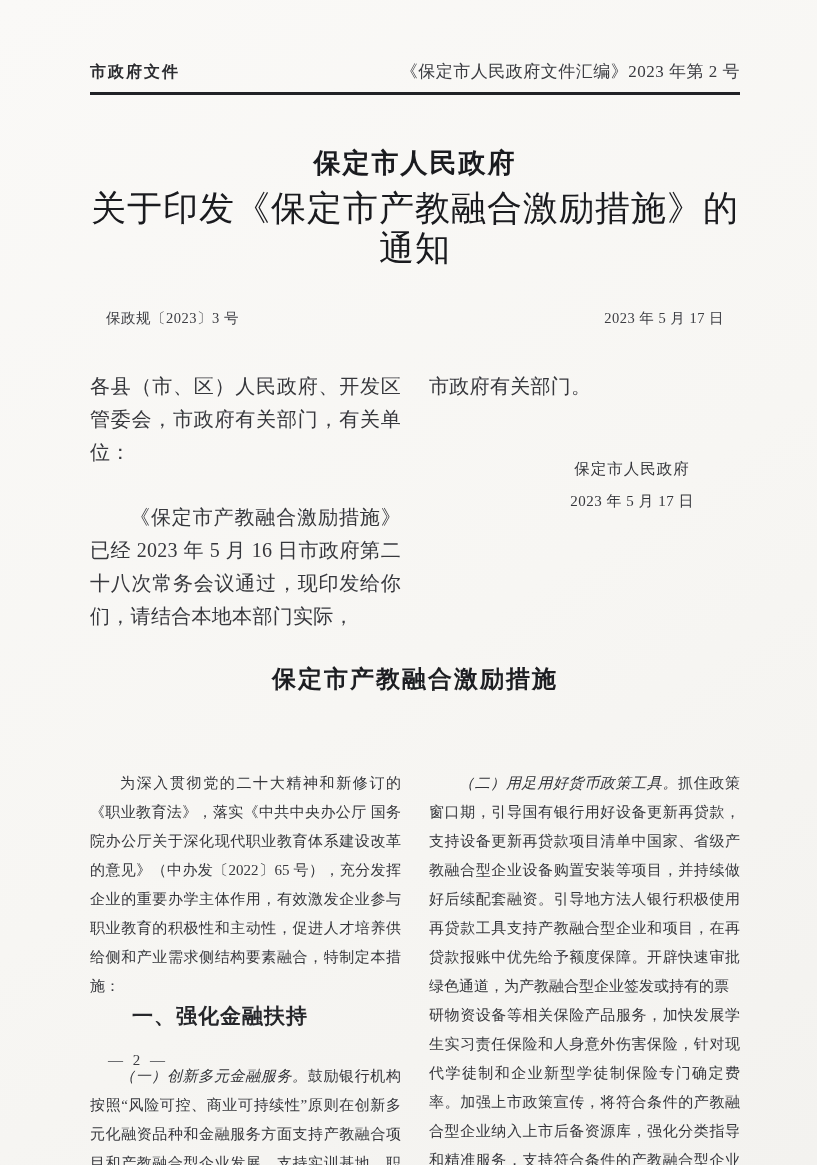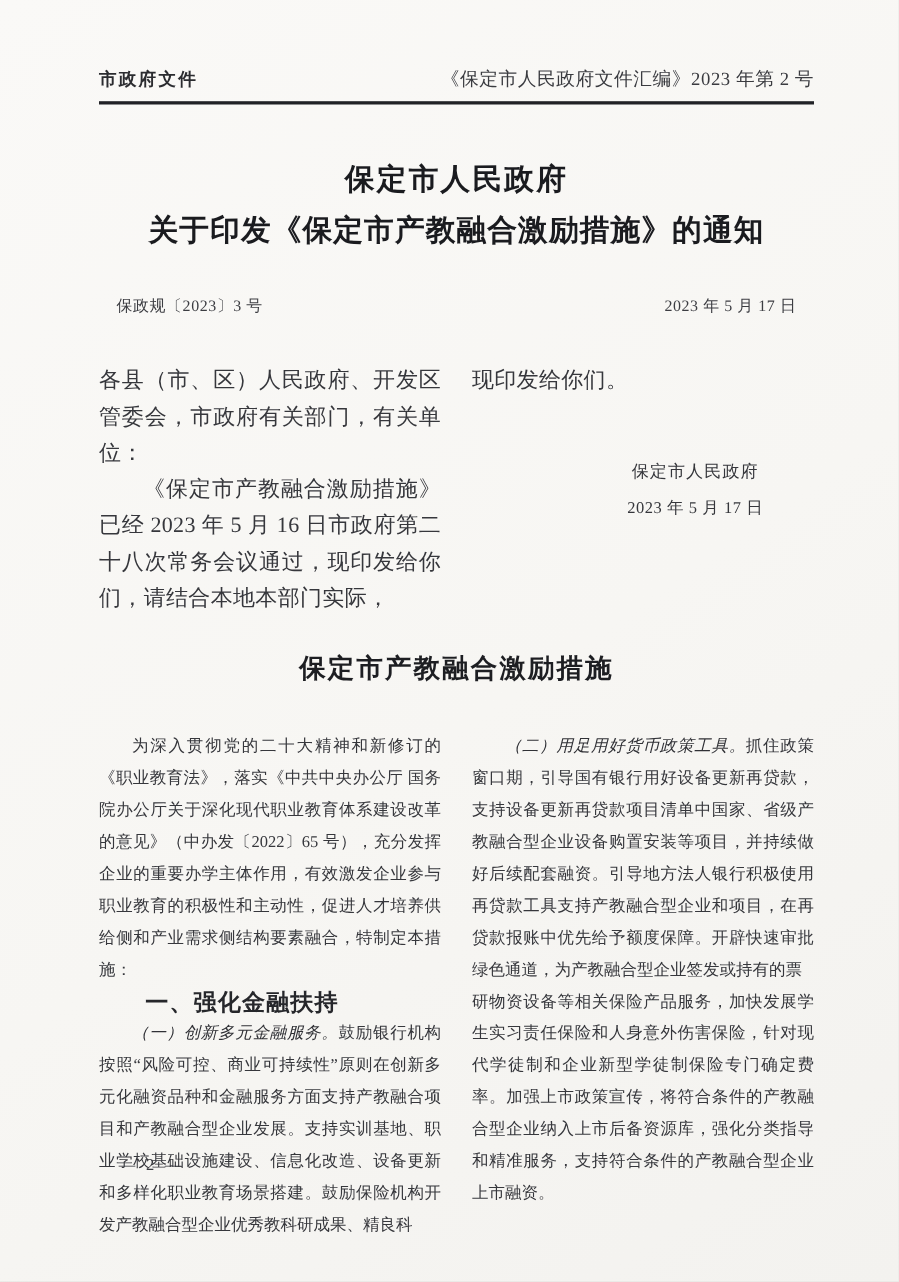--- a/index.html
+++ b/index.html
@@ -23,37 +23,37 @@
   .doc-header .hl {
     font-family: "Liberation Sans", "DejaVu Sans", sans-serif;
     font-weight: bold; font-size: 16px; color: #2b2c30; letter-spacing: 2px;
   }
   .doc-header .hr { font-size: 17px; color: #3a3b40; letter-spacing: 0.5px; }
   .header-rule { margin-top: 9px; height: 3px; background: #212226; }
 
   
   .doc-title { margin-top: 48px; text-align: center; color: #1a1b1f; }
   .doc-title .t1 { font-size: 27px; font-weight: bold; letter-spacing: 2px; line-height: 40px; }
-  .doc-title .t2 { font-size: 27px; font-weight: bold; letter-spacing: 1px; line-height: 40px; margin-top: 6px; }
+  .doc-title .t2 { font-size: 35px; font-weight: normal; letter-spacing: 1px; line-height: 40px; margin-top: 6px; }
 
   
   .meta-row {
     margin-top: 40px; padding: 0 16px;
     display: flex; justify-content: space-between;
     font-size: 14.5px; color: #3c3d42; letter-spacing: 0.5px; text-align: center;
   }
 
   
   .cols { display: flex; gap: 28px; }
   .col { flex: 1 1 0; min-width: 0; }
   .body-text {
     font-size: 20px; line-height: 33px; letter-spacing: 0.3px;
     text-align: justify; color: #36373c;
   }
-  .indent { text-indent: 2em; }
+  .indent { text-indent: 2em; margin-top: 32px; }
 
   
   .notice-cols { margin-top: 42px; min-height: 170px; }
   .signature { margin-top: 56px; text-align: center; padding-left: 95px; }
   .signature .sig-name { font-size: 15.5px; letter-spacing: 1px; }
   .signature .sig-date { font-size: 15px; margin-top: 12px; letter-spacing: 0.5px; }
 
   
   .measures-title {
     margin-top: 30px; text-align: center;
@@ -95,21 +95,21 @@
       <span>保政规〔2023〕3 号</span>
       <span>2023 年 5 月 17 日</span>
     </div>
 
     <div class="cols notice-cols">
       <div class="col">
         <p class="body-text">各县（市、区）人民政府、开发区管委会，市政府有关部门，有关单位：</p>
         <p class="body-text indent">《保定市产教融合激励措施》已经 2023 年 5 月 16 日市政府第二十八次常务会议通过，现印发给你们，请结合本地本部门实际，</p>
       </div>
       <div class="col">
-        <p class="body-text">现印发给你们。</p>
+        <p class="body-text">市政府有关部门。</p>
         <div class="signature">
           <div class="sig-name">保定市人民政府</div>
           <div class="sig-date">2023 年 5 月 17 日</div>
         </div>
       </div>
     </div>
 
     <div class="measures-title">保定市产教融合激励措施</div>
 
     <div class="cols measures-cols">

